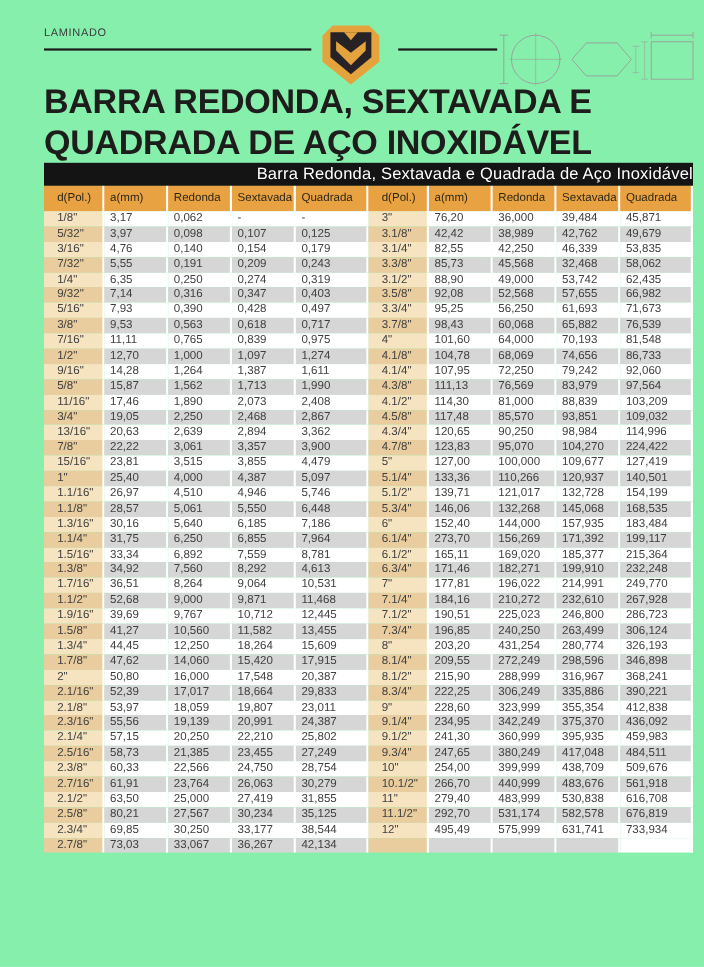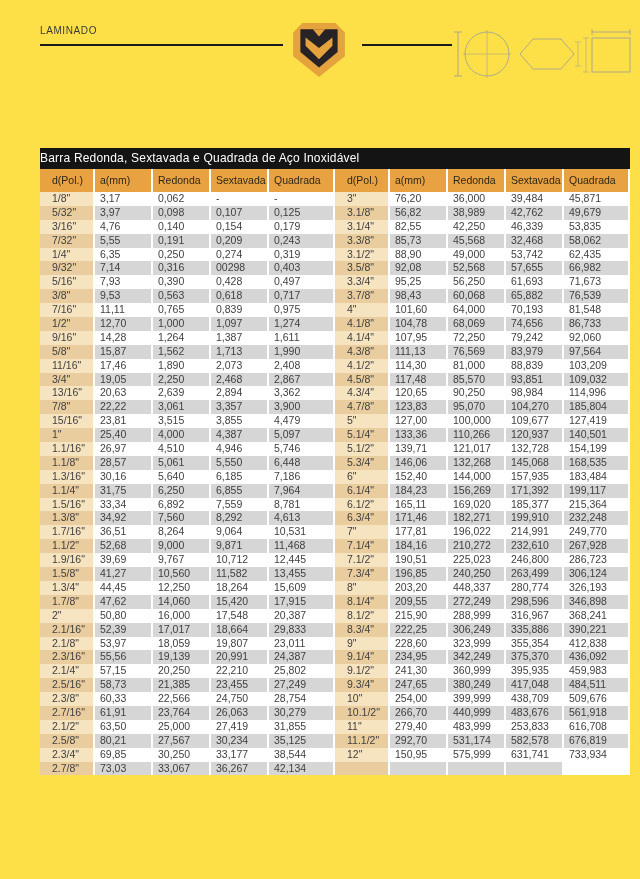--- a/index.html
+++ b/index.html
@@ -2,35 +2,35 @@
 <html style="--accent: #E5A33D; --hdr: #E9A242; --tanL: #F6E4C0; --tanD: #E9CD9E; --gray: #D6D6D6; --bar: #141414;"><head>
 <meta charset="utf-8">
 <style>
   :root{
     --accent:#E5A33D; --hdr:#E9A242; --tanL:#F6E4C0; --tanD:#E9CD9E;
     --gray:#D6D6D6; --bar:#141414; --ink:#3F3F3F; --title:#1D1D1B;
   }
   *{margin:0;padding:0;box-sizing:border-box}
   html,body{background:#fff}
   body{font-family:"Liberation Sans","DejaVu Sans",sans-serif}
-  .page{position:relative;width:640px;height:879px;background:#fde047;overflow:hidden}
+  .page{position:relative;width:640px;height:879px;background:#86efac;overflow:hidden}
 
   .section-label{position:absolute;left:40px;top:25px;font-size:10px;letter-spacing:.6px;color:#3A3A3A}
   .rule{position:absolute;top:44px;height:2px;background:#1A1A1A}
   .rule-left{left:40px;width:243px}
   .rule-right{left:362px;width:90px}
   .logo{position:absolute;left:290px;top:20px}
   .shape-icons{position:absolute;left:452px;top:26px}
 
   .page-title{position:absolute;left:40px;top:74px;font-size:31px;line-height:37px;
     font-weight:bold;color:var(--title);letter-spacing:-.3px}
 
   .table-wrap{position:absolute;left:40px;top:148px;width:590px}
   .caption{height:21px;line-height:21px;background:var(--bar);color:#fff;
-    text-align:left;font-size:12px;letter-spacing:.2px}
+    text-align:right;font-size:15px;letter-spacing:.2px}
   .thead{display:flex;height:23px;background:var(--hdr)}
   .thead .cell{background:var(--hdr);line-height:23px;color:#2E2817;font-size:10.5px}
   .row{display:flex;height:13.9px}
   .cell{border-right:2px solid #fff;padding-left:5px;font-size:10.5px;line-height:13.9px;
     color:var(--ink);white-space:nowrap;overflow:hidden}
   .col-d{width:55px;padding-left:12px}
   .col-a{width:58px}
   .col-r{width:58px}
   .col-s{width:58px}
   .col-q{width:66px}
@@ -80,20 +80,21 @@
       <line x1="140" y1="6" x2="178" y2="6"></line>
         <line x1="140" y1="3" x2="140" y2="9"></line>
         <line x1="178" y1="3" x2="178" y2="9"></line>
       <rect x="140" y="12" width="38" height="34"></rect>
       <line x1="134" y1="12" x2="134" y2="46" stroke-width="0.5"></line>
       <line x1="131" y1="12" x2="137" y2="12" stroke-width="0.5"></line>
       <line x1="131" y1="46" x2="137" y2="46" stroke-width="0.5"></line>
     </g>
   </svg>
 
+  <h1 class="page-title"><span>BARRA REDONDA, SEXTAVADA E</span><br><span>QUADRADA DE AÇO INOXIDÁVEL</span></h1>
 
   <section class="table-wrap">
     <div class="caption">Barra Redonda, Sextavada e Quadrada de Aço Inoxidável</div>
     <div class="thead" id="thead">
         <div class="cell col-d">d(Pol.)</div>
         <div class="cell col-a">a(mm)</div>
         <div class="cell col-r">Redonda</div>
         <div class="cell col-s">Sextavada</div>
         <div class="cell col-q">Quadrada</div>
         <div class="cell col-d">d(Pol.)</div>
@@ -115,21 +116,21 @@
           <div class="cell col-s">39,484</div>
           <div class="cell col-q">45,871</div>
         </div>
         <div class="row">
           <div class="cell col-d">5/32"</div>
           <div class="cell col-a">3,97</div>
           <div class="cell col-r">0,098</div>
           <div class="cell col-s">0,107</div>
           <div class="cell col-q">0,125</div>
           <div class="cell col-d">3.1/8"</div>
-          <div class="cell col-a">56,82</div>
+          <div class="cell col-a">42,42</div>
           <div class="cell col-r">38,989</div>
           <div class="cell col-s">42,762</div>
           <div class="cell col-q">49,679</div>
         </div>
         <div class="row">
           <div class="cell col-d">3/16"</div>
           <div class="cell col-a">4,76</div>
           <div class="cell col-r">0,140</div>
           <div class="cell col-s">0,154</div>
           <div class="cell col-q">0,179</div>
@@ -160,21 +161,21 @@
           <div class="cell col-d">3.1/2"</div>
           <div class="cell col-a">88,90</div>
           <div class="cell col-r">49,000</div>
           <div class="cell col-s">53,742</div>
           <div class="cell col-q">62,435</div>
         </div>
         <div class="row">
           <div class="cell col-d">9/32"</div>
           <div class="cell col-a">7,14</div>
           <div class="cell col-r">0,316</div>
-          <div class="cell col-s">00298</div>
+          <div class="cell col-s">0,347</div>
           <div class="cell col-q">0,403</div>
           <div class="cell col-d">3.5/8"</div>
           <div class="cell col-a">92,08</div>
           <div class="cell col-r">52,568</div>
           <div class="cell col-s">57,655</div>
           <div class="cell col-q">66,982</div>
         </div>
         <div class="row">
           <div class="cell col-d">5/16"</div>
           <div class="cell col-a">7,93</div>
@@ -286,21 +287,21 @@
         <div class="row">
           <div class="cell col-d">7/8"</div>
           <div class="cell col-a">22,22</div>
           <div class="cell col-r">3,061</div>
           <div class="cell col-s">3,357</div>
           <div class="cell col-q">3,900</div>
           <div class="cell col-d">4.7/8"</div>
           <div class="cell col-a">123,83</div>
           <div class="cell col-r">95,070</div>
           <div class="cell col-s">104,270</div>
-          <div class="cell col-q">185,804</div>
+          <div class="cell col-q">224,422</div>
         </div>
         <div class="row">
           <div class="cell col-d">15/16"</div>
           <div class="cell col-a">23,81</div>
           <div class="cell col-r">3,515</div>
           <div class="cell col-s">3,855</div>
           <div class="cell col-q">4,479</div>
           <div class="cell col-d">5"</div>
           <div class="cell col-a">127,00</div>
           <div class="cell col-r">100,000</div>
@@ -355,21 +356,21 @@
           <div class="cell col-s">157,935</div>
           <div class="cell col-q">183,484</div>
         </div>
         <div class="row">
           <div class="cell col-d">1.1/4"</div>
           <div class="cell col-a">31,75</div>
           <div class="cell col-r">6,250</div>
           <div class="cell col-s">6,855</div>
           <div class="cell col-q">7,964</div>
           <div class="cell col-d">6.1/4"</div>
-          <div class="cell col-a">184,23</div>
+          <div class="cell col-a">273,70</div>
           <div class="cell col-r">156,269</div>
           <div class="cell col-s">171,392</div>
           <div class="cell col-q">199,117</div>
         </div>
         <div class="row">
           <div class="cell col-d">1.5/16"</div>
           <div class="cell col-a">33,34</div>
           <div class="cell col-r">6,892</div>
           <div class="cell col-s">7,559</div>
           <div class="cell col-q">8,781</div>
@@ -440,21 +441,21 @@
           <div class="cell col-q">306,124</div>
         </div>
         <div class="row">
           <div class="cell col-d">1.3/4"</div>
           <div class="cell col-a">44,45</div>
           <div class="cell col-r">12,250</div>
           <div class="cell col-s">18,264</div>
           <div class="cell col-q">15,609</div>
           <div class="cell col-d">8"</div>
           <div class="cell col-a">203,20</div>
-          <div class="cell col-r">448,337</div>
+          <div class="cell col-r">431,254</div>
           <div class="cell col-s">280,774</div>
           <div class="cell col-q">326,193</div>
         </div>
         <div class="row">
           <div class="cell col-d">1.7/8"</div>
           <div class="cell col-a">47,62</div>
           <div class="cell col-r">14,060</div>
           <div class="cell col-s">15,420</div>
           <div class="cell col-q">17,915</div>
           <div class="cell col-d">8.1/4"</div>
@@ -561,21 +562,21 @@
         </div>
         <div class="row">
           <div class="cell col-d">2.1/2"</div>
           <div class="cell col-a">63,50</div>
           <div class="cell col-r">25,000</div>
           <div class="cell col-s">27,419</div>
           <div class="cell col-q">31,855</div>
           <div class="cell col-d">11"</div>
           <div class="cell col-a">279,40</div>
           <div class="cell col-r">483,999</div>
-          <div class="cell col-s">253,833</div>
+          <div class="cell col-s">530,838</div>
           <div class="cell col-q">616,708</div>
         </div>
         <div class="row">
           <div class="cell col-d">2.5/8"</div>
           <div class="cell col-a">80,21</div>
           <div class="cell col-r">27,567</div>
           <div class="cell col-s">30,234</div>
           <div class="cell col-q">35,125</div>
           <div class="cell col-d">11.1/2"</div>
           <div class="cell col-a">292,70</div>
@@ -583,21 +584,21 @@
           <div class="cell col-s">582,578</div>
           <div class="cell col-q">676,819</div>
         </div>
         <div class="row">
           <div class="cell col-d">2.3/4"</div>
           <div class="cell col-a">69,85</div>
           <div class="cell col-r">30,250</div>
           <div class="cell col-s">33,177</div>
           <div class="cell col-q">38,544</div>
           <div class="cell col-d">12"</div>
-          <div class="cell col-a">150,95</div>
+          <div class="cell col-a">495,49</div>
           <div class="cell col-r">575,999</div>
           <div class="cell col-s">631,741</div>
           <div class="cell col-q">733,934</div>
         </div>
         <div class="row">
           <div class="cell col-d">2.7/8"</div>
           <div class="cell col-a">73,03</div>
           <div class="cell col-r">33,067</div>
           <div class="cell col-s">36,267</div>
           <div class="cell col-q">42,134</div>

